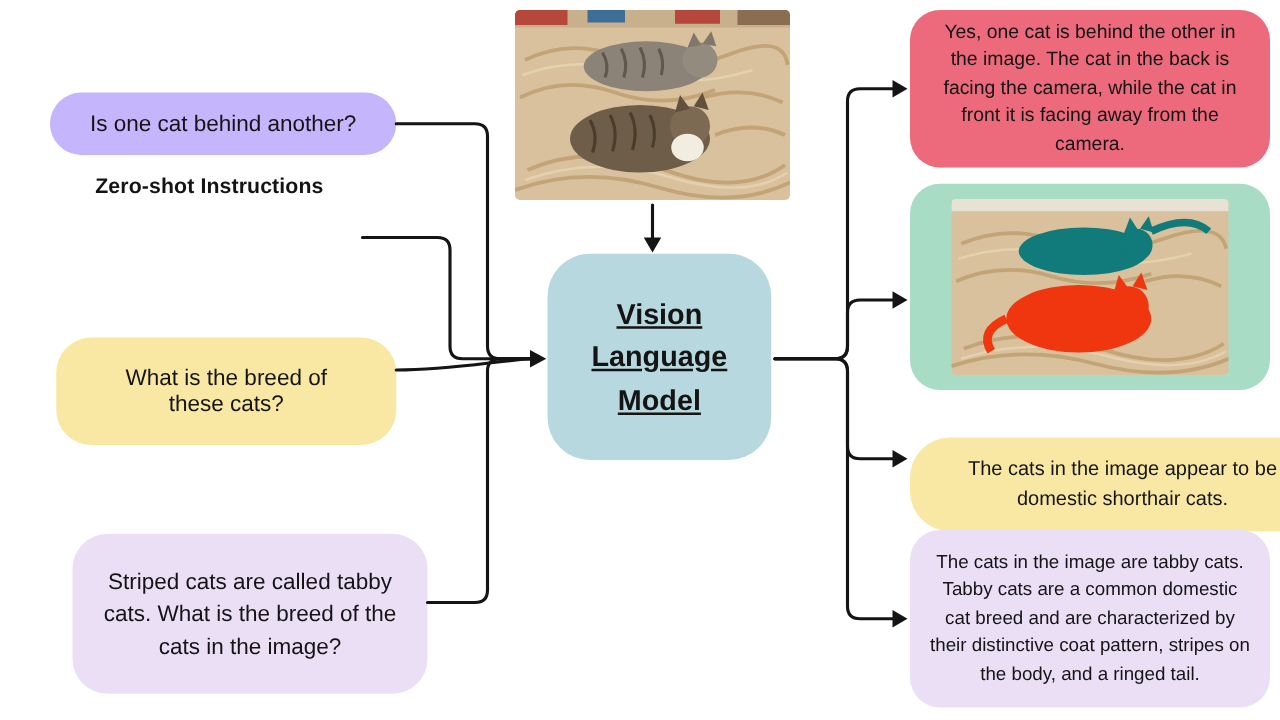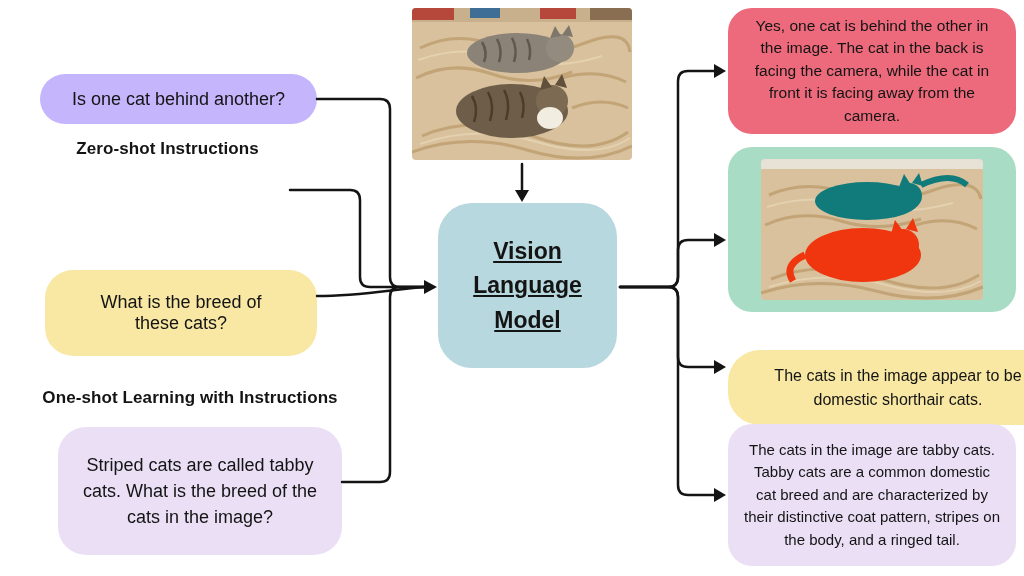--- a/index.html
+++ b/index.html
@@ -30,21 +30,20 @@
 <body>
 
 <div id="stage">
 
   <div class="box" style="left: 40px; top: 74px; width: 277px; height: 50px; border-radius: 25px; background-color: #c4b5fd;">Is one cat behind another?</div>
 
   <div class="hdr" style="left:45px;top:139px;width:245px;">Zero-shot Instructions</div>
 
   <div class="box" style="left: 45px; top: 254px; width: 272px; height: 86px; border-radius: 28px; padding: 8px 40px; background-color: rgb(248, 232, 163); margin-top: 16px;">What is the breed of these cats?</div>
 
-  <div class="hdr" style="left:20px;top:388px;width:340px;">One-shot Learning with Instructions</div>
   <div class="box" style="left: 58px; top: 427px; width: 284px; height: 128px; border-radius: 28px; padding: 8px 18px; line-height: 1.45; background-color: rgb(235, 223, 246);">Striped cats are called tabby cats. What is the breed of the cats in the image?</div>
 
   <div class="imgframe" style="left:412px;top:8px;width:220px;height:152px;">
     <svg width="220" height="152" viewBox="0 0 220 152">
       <rect width="220" height="152" fill="#D8C19C"></rect>
       <rect width="220" height="14" fill="#C9B08C"></rect>
       <rect x="0" y="0" width="42" height="12" fill="#B5483A"></rect>
       <rect x="58" y="0" width="30" height="10" fill="#3E6E96"></rect>
       <rect x="128" y="0" width="36" height="11" fill="#B5483A"></rect>
       <rect x="178" y="0" width="42" height="12" fill="#8A6E52"></rect>

